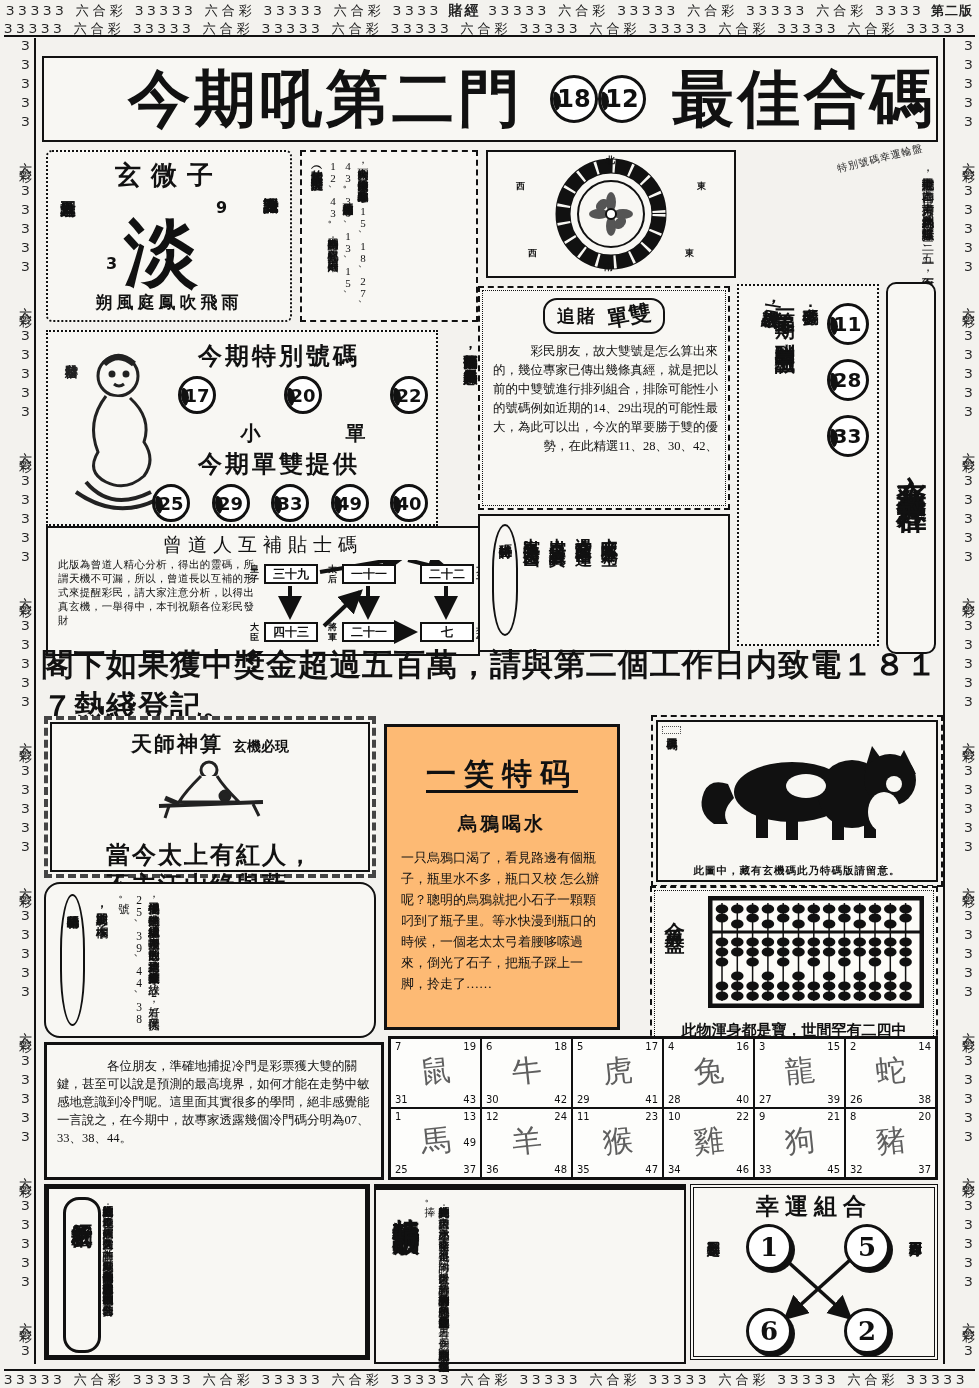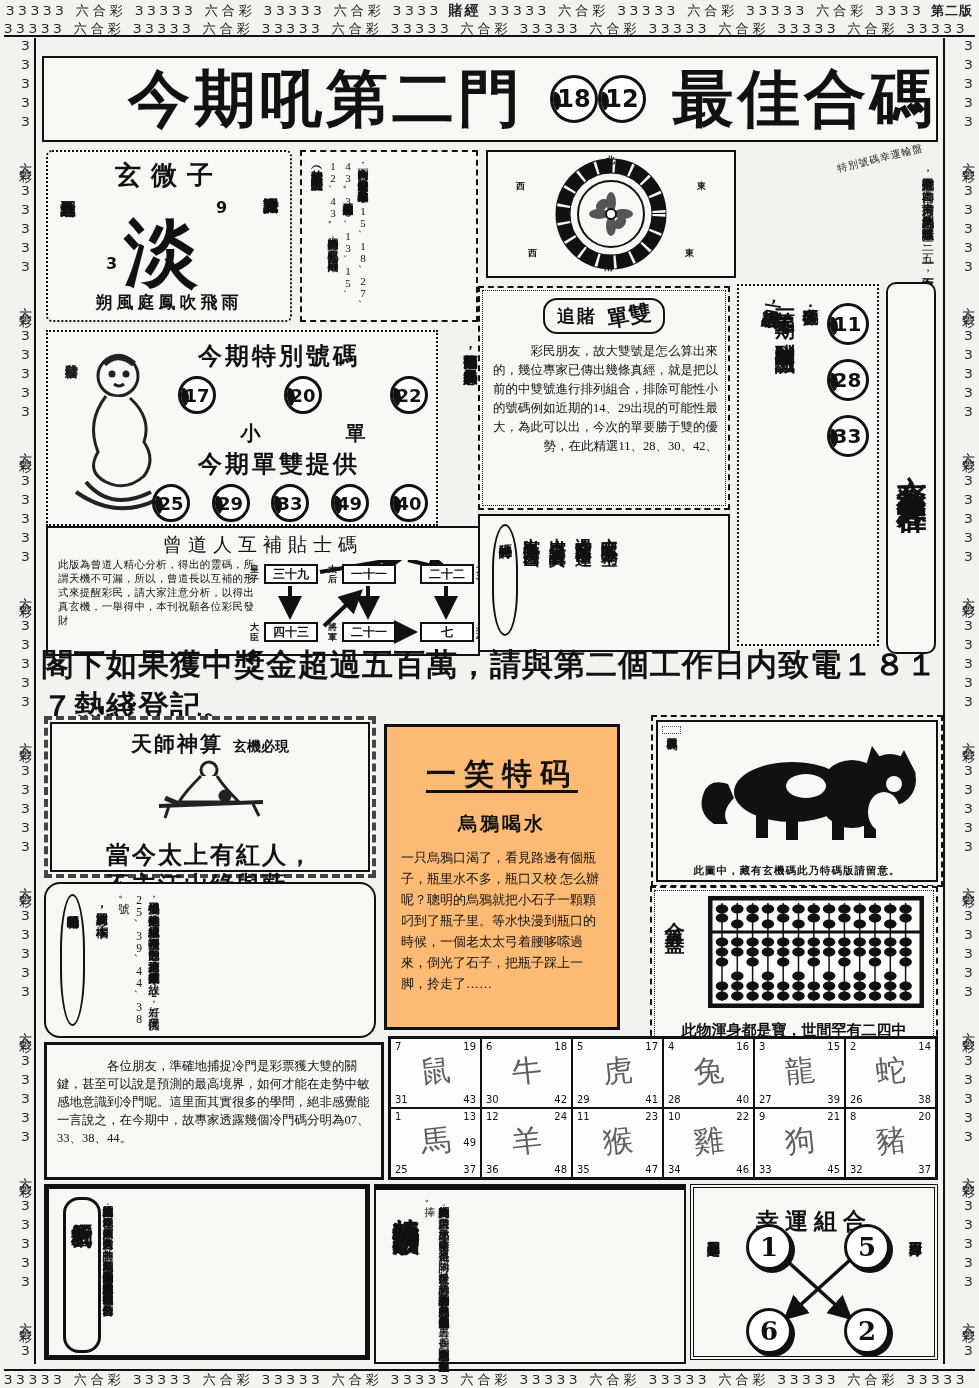--- a/index.html
+++ b/index.html
@@ -109,21 +109,21 @@
   .zcell .n{position:absolute;color:#111}
   .zcell .tl{left:4px;top:2px}.zcell .tr{right:4px;top:2px}.zcell .bl{left:4px;bottom:2px}.zcell .br{right:4px;bottom:2px}.zcell .mr{right:4px;top:28px}
   .zcell .an{position:absolute;left:50%;top:50%;transform:translate(-50%,-54%) rotate(-6deg);font-family:"Liberation Serif",serif;font-size:30px;color:#444;opacity:.85}
   
   .xjz{left:44px;top:1184px;width:326px;height:176px;border:5px solid #111;padding:8px;display:flex;background:#f8f7f3}
   .xjz .ttl{border:3px solid #111;border-radius:16px;padding:8px 2px;font-size:21px;font-weight:900;height:156px;display:flex;align-items:center;margin-left:6px}
   .xjz .bod{font-size:11px;line-height:14px;height:158px}
   .tms{left:374px;top:1184px;width:312px;height:180px;border:2px solid #111;border-top:6px solid #111;padding:8px;display:flex}
   .tms .ttl{font-size:26px;font-weight:900;height:160px;letter-spacing:2px;text-shadow:1px 1px 0 #111;margin-left:4px}
   .tms .bod{font-size:11px;line-height:14px;height:160px}
-  .lucky{left:690px;top:1184px;width:248px;height:176px;border:4px double #111;padding:18px;text-align:center}
+  .lucky{left:690px;top:1184px;width:248px;height:176px;border:4px double #111;padding:3px;text-align:center}
   .lucky .ttl{font-size:23px;font-weight:900;letter-spacing:6px}
   .lucky .side{position:absolute;font-size:13px;font-weight:700;top:44px}
   .lucky .sl{left:10px}.lucky .sr{right:10px}
   .lucky .area{position:absolute;left:52px;top:36px;width:144px;height:130px}
   .lball{position:absolute;width:46px;height:46px;border:3px solid #111;border-radius:50%;background:#fff;box-shadow:3px 3px 0 #111;display:flex;align-items:center;justify-content:center;font-size:26px;font-weight:900;font-family:"DejaVu Serif",serif}
 </style>
 </head>
 <body>
 
 <div id="page">

